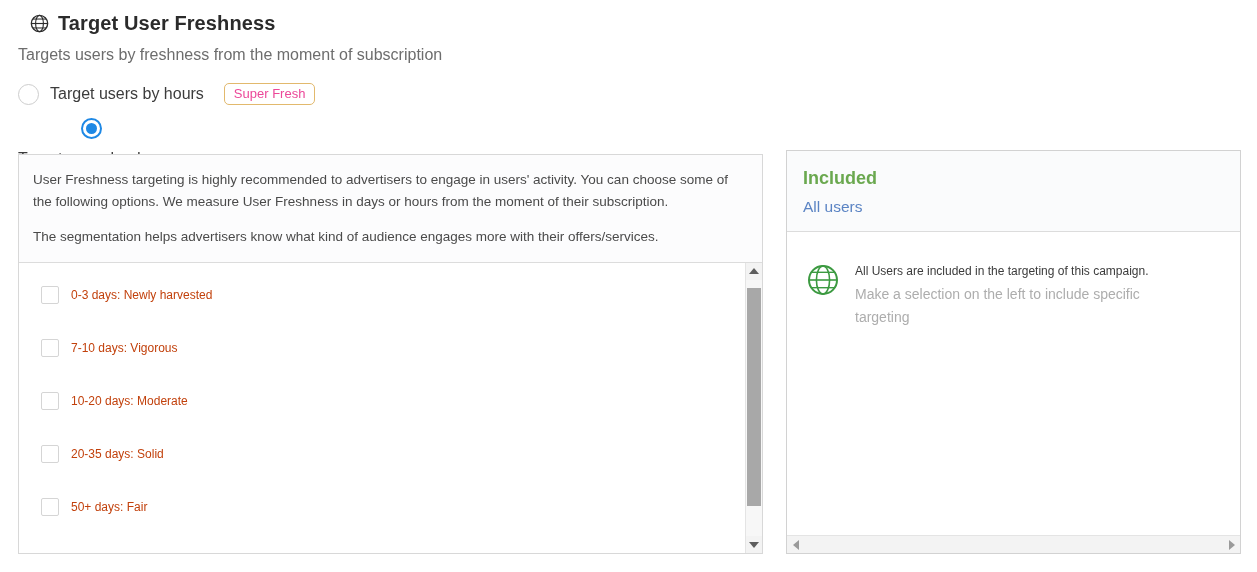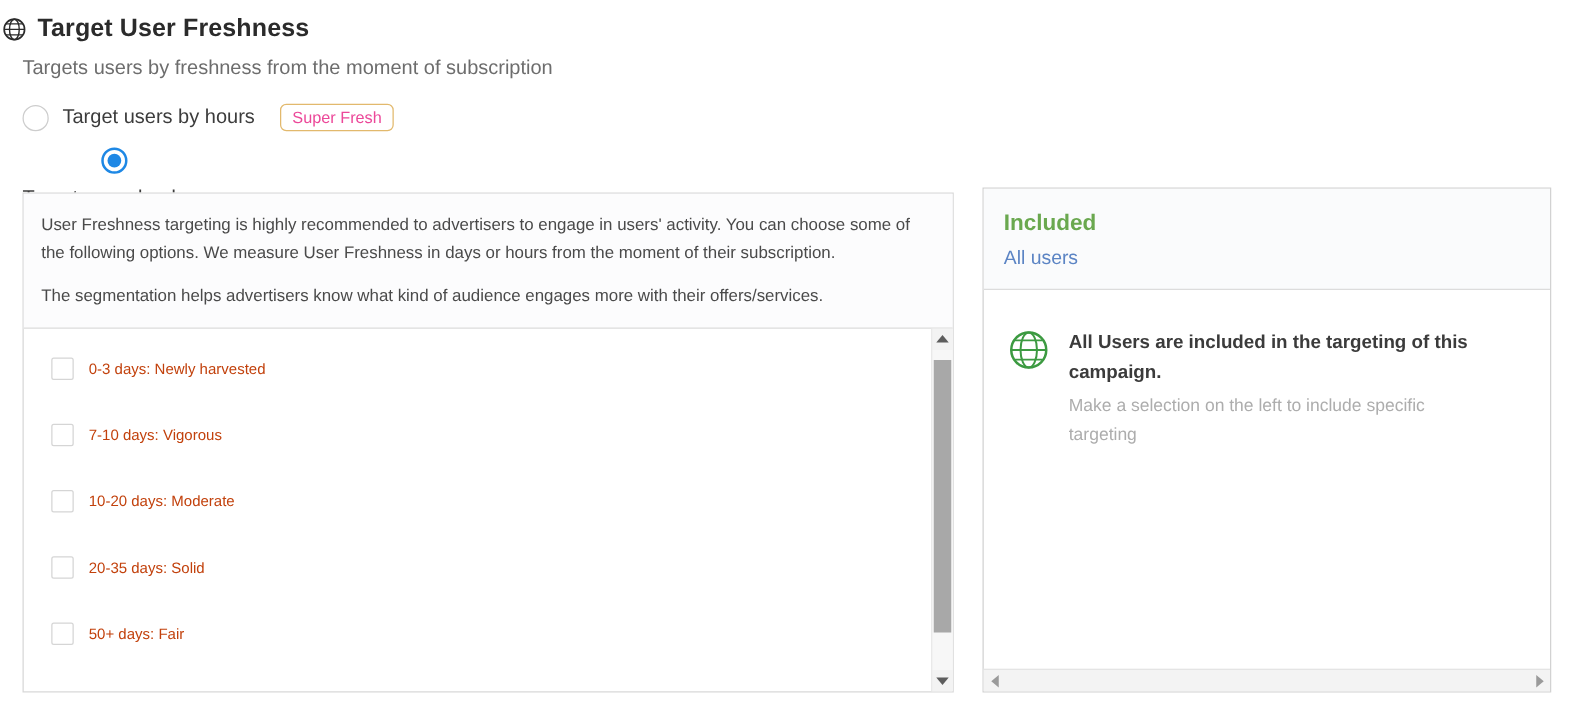--- a/index.html
+++ b/index.html
@@ -12,21 +12,21 @@
     height: 572px;
     font-family: "Liberation Sans", sans-serif;
     color: #333333;
     overflow: hidden;
     position: relative;
   }
 
   
   .header-row {
     position: absolute;
-    left: 2px;
+    left: 30px;
     top: 12px;
     display: flex;
     align-items: center;
     gap: 9px;
   }
   .globe-dark { display: block; }
   .page-title {
     font-size: 20px;
     font-weight: bold;
     color: #2b2b2b;
@@ -243,22 +243,22 @@
   .inc-body {
     flex: 1;
     display: flex;
     gap: 16px;
     padding: 30px 20px 0 20px;
     min-height: 0;
   }
   .globe-green { flex: none; margin-top: 2px; }
   .inc-texts { max-width: 340px; }
   .inc-strong {
-    font-size: 15px;
-    font-weight: bold;
+    font-size: 12px;
+    font-weight: normal;
     color: #3b3b3b;
     line-height: 1.65;
     margin: 0;
   }
   .inc-muted {
     font-size: 14px;
     color: #adadad;
     line-height: 1.65;
     margin: 2px 0 0 0;
   }

